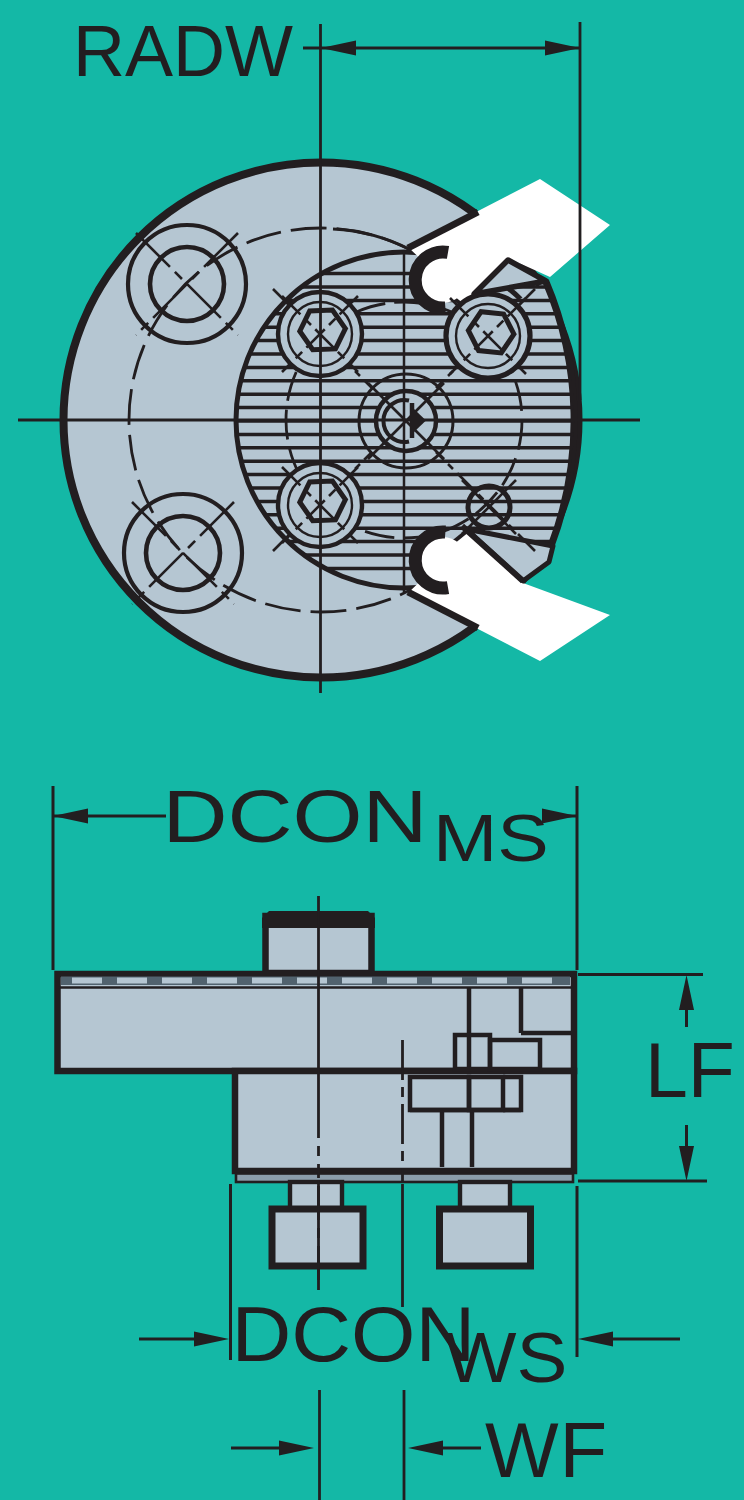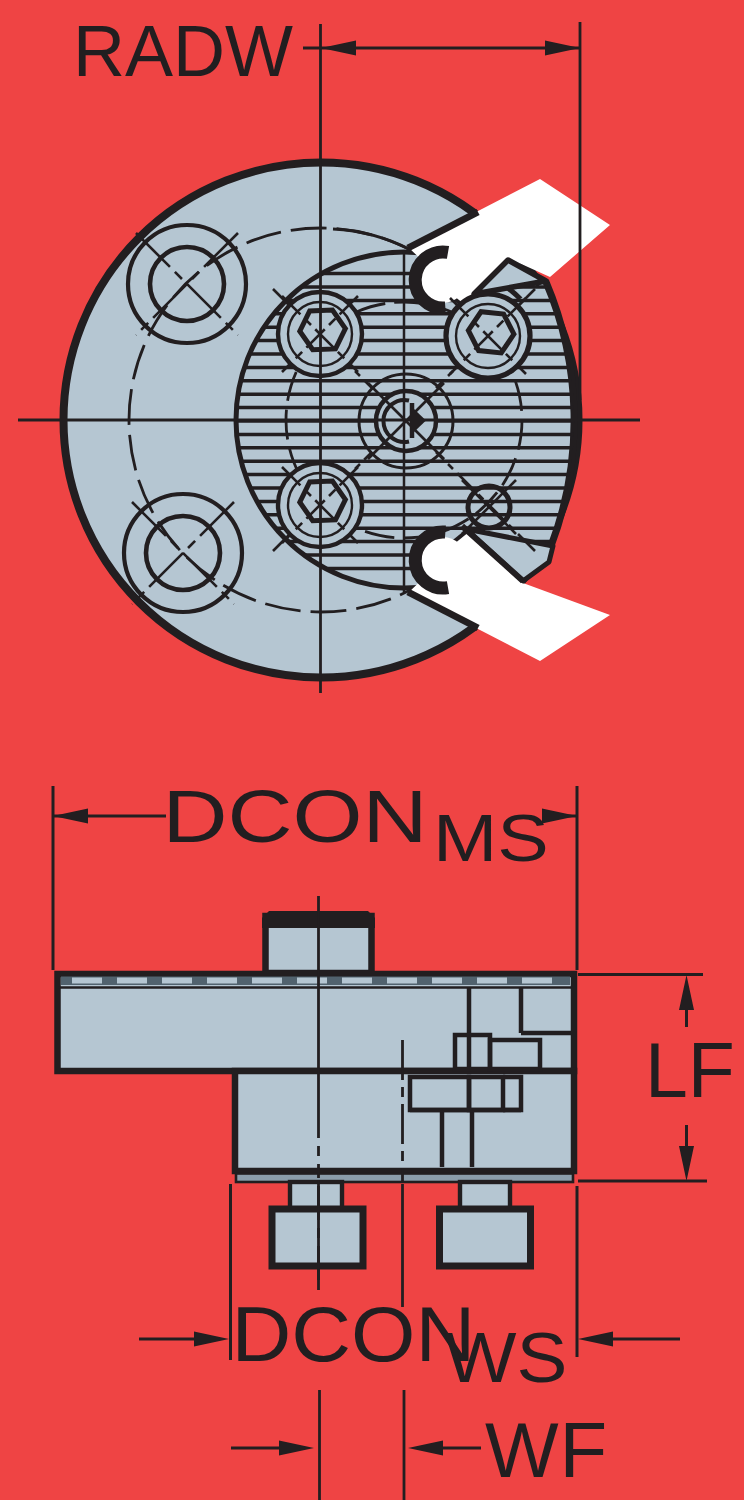--- a/index.html
+++ b/index.html
@@ -1,16 +1,16 @@
 <!DOCTYPE html>
 <html><head>
 <meta charset="utf-8">
 <style>
   html,body{margin:0;padding:0;background:#ffffff;}
-  #stage{position:relative;width:744px;height:1500px;background:#ef4444;overflow:hidden;}
+  #stage{position:relative;width:744px;height:1500px;background:#14b8a6;overflow:hidden;}
   svg{position:absolute;left:0;top:0;}
   text{font-family:"Liberation Sans",sans-serif;fill:#221e20;}
 </style>
 </head>
 <body>
 <div id="stage">
 <svg width="744" height="1500" viewBox="0 0 744 1500">
 <defs>
   <clipPath id="hatchclip">
     <path d="M404,252 a168,168 0 1,0 0.01,0 Z

